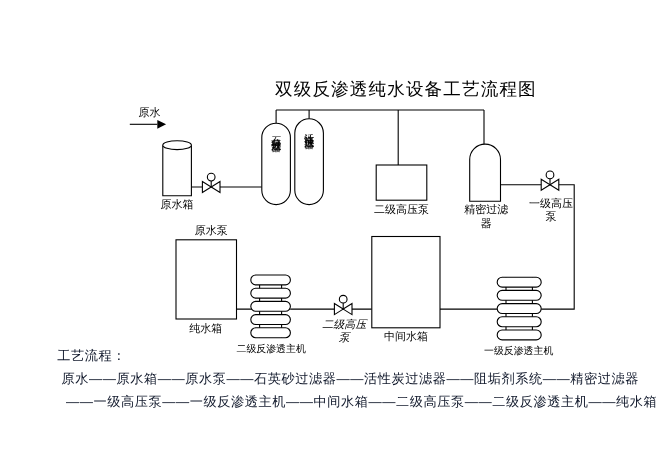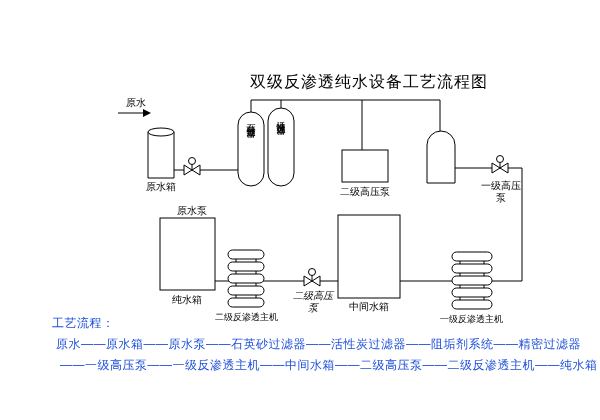--- a/index.html
+++ b/index.html
@@ -6,21 +6,21 @@
   html,body { background:#ffffff; }
   body { font-family:"Liberation Sans","DejaVu Sans",sans-serif; color:#000; }
   .canvas { position:relative; width:600px; height:420px; background:#ffffff; overflow:hidden; }
   .diagram-svg { position:absolute; left:0; top:0; }
   .lbl { position:absolute; font-size:10px; line-height:1.2; color:#000; white-space:nowrap; }
   .lbl.wrap { white-space:normal; text-align:center; }
   .title { font-size:16px; letter-spacing:1px; }
   .vtext { position:absolute; writing-mode:vertical-rl; text-orientation:upright;
            font-size:9px; letter-spacing:1px; line-height:1; color:#000; }
   .small { font-size:9px; }
-  .proc { position:absolute; font-size:12px; color:#1d4ed8; white-space:nowrap; letter-spacing:0.5px; }
+  .proc { position:absolute; font-size:12px; color:#0f172a; white-space:nowrap; letter-spacing:0.5px; }
 </style>
 </head>
 <body>
 
 <div class="canvas">
 
   <svg class="diagram-svg" width="600" height="420" viewBox="0 0 600 420">
     <g stroke="#000" stroke-width="1" fill="none">
 
       <line x1="118" y1="113" x2="143" y2="113"></line>
@@ -113,20 +113,21 @@
   <div class="lbl" style="left:146px; top:182px;font-family:Liberation Mono, monospace;">原水箱</div>
 
   <div class="lbl" style="left:177px; top:182px;margin-top:23px;">原水泵</div>
 
   <div class="vtext" style="left:246px; top:117px; height:66px;">石英砂过滤器</div>
 
   <div class="vtext" style="left:276px; top:114px; height:70px;">活性炭过滤器</div>
 
   <div class="lbl" style="left:340px; top:186px;">二级高压泵</div>
 
+  <div class="lbl wrap" style="left:421px; top:186px; width:42px;">精密过滤器</div>
 
   <div class="lbl wrap" style="left:480px; top:180px; width:42px;">一级高压泵</div>
 
   <div class="lbl" style="left:172px; top:294px;">纯水箱</div>
 
   <div class="lbl small" style="left:215px; top:312px;">二级反渗透主机</div>
 
   <div class="lbl wrap" style="left:292px; top:290px; width:42px;font-style:italic;">二级高压泵</div>
 
   <div class="lbl" style="left:349px; top:301px;">中间水箱</div>

